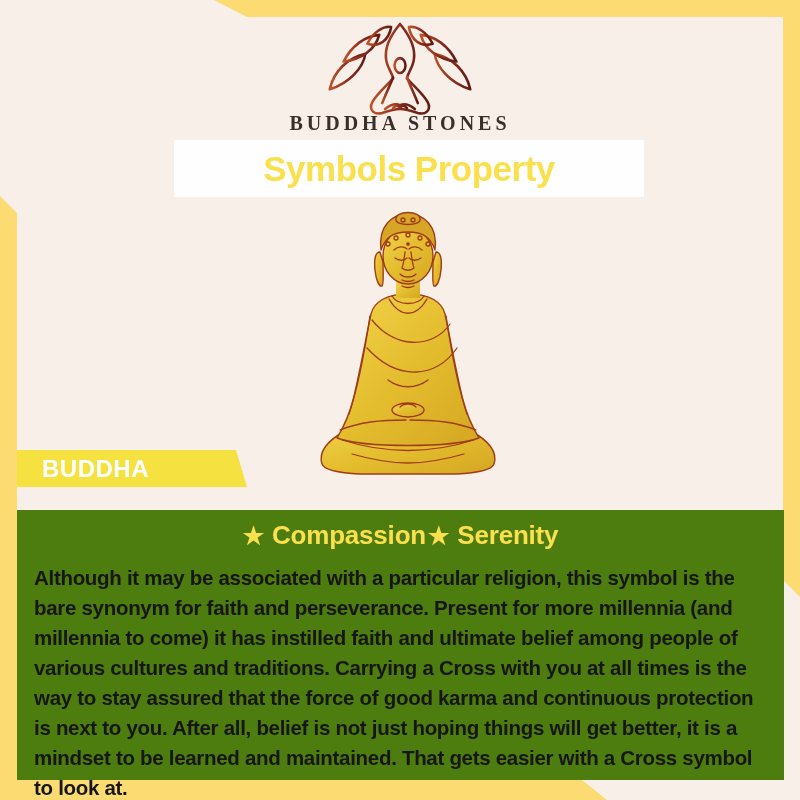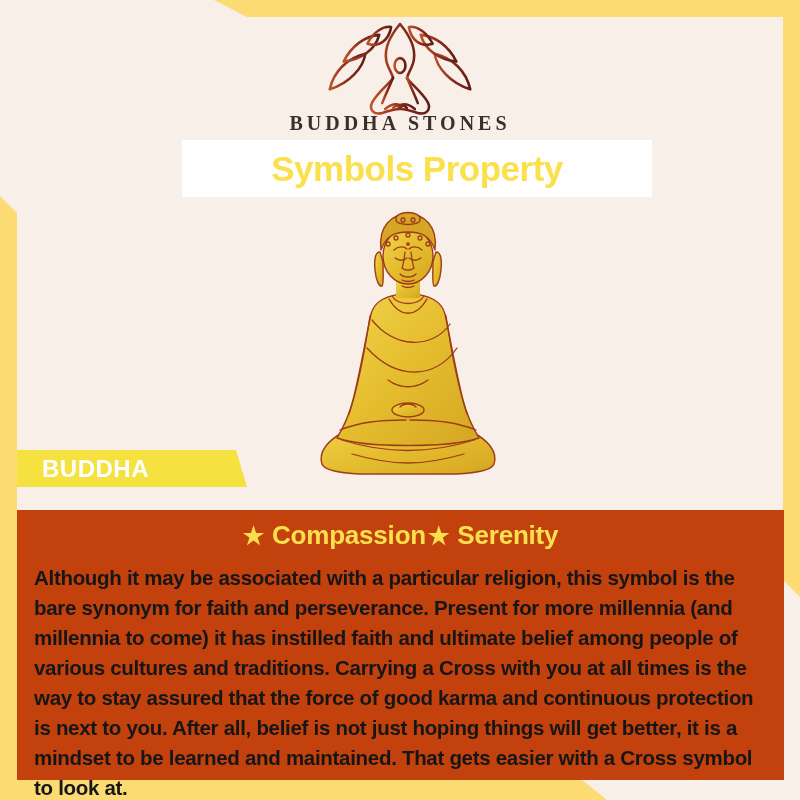--- a/index.html
+++ b/index.html
@@ -22,21 +22,21 @@
   
   .lotus{position:absolute;left:318px;top:22px;width:164px;height:94px;}
   .brand{
     position:absolute;left:0;top:112px;width:800px;text-align:center;
     font-family:"Liberation Serif", serif;font-size:20px;font-weight:700;
     letter-spacing:4px;color:#3a2f2a;
   }
 
   
   .title-box{
-    position:absolute;left:182px;top:140px;width:470px;height:57px;
+    position:absolute;left:174px;top:140px;width:470px;height:57px;
     background:#fefefe;text-align:center;
   }
   .title-box h1{
     margin:0;line-height:57px;font-size:35px;font-weight:800;
     color:#fbe04e;letter-spacing:-0.5px;
   }
 
   
   .statue{position:absolute;left:310px;top:208px;width:196px;height:270px;}
 
@@ -46,21 +46,21 @@
     background:#f5e140;clip-path:polygon(0 0,219px 0,230px 37px,0 37px);
   }
   .ribbon span{
     display:block;padding-left:25px;line-height:37px;font-size:24px;
     font-weight:700;color:#ffffff;letter-spacing:0.5px;
   }
 
   
   .content{
     position:absolute;left:17px;top:510px;width:767px;height:270px;
-    background:#c2410c;
+    background:#4d7c0f;
   }
   .features{
     margin-top:10px;text-align:center;font-size:26px;font-weight:800;
     color:#fbe04e;letter-spacing:-0.2px;
   }
   .feat{white-space:nowrap;}
   .feat + .feat{margin-left:2px;}
   .star{display:inline-block;margin-right:8px;font-size:24px;}
   .content p{
     margin:12px 16px 0 17px;font-size:20.5px;line-height:30px;

